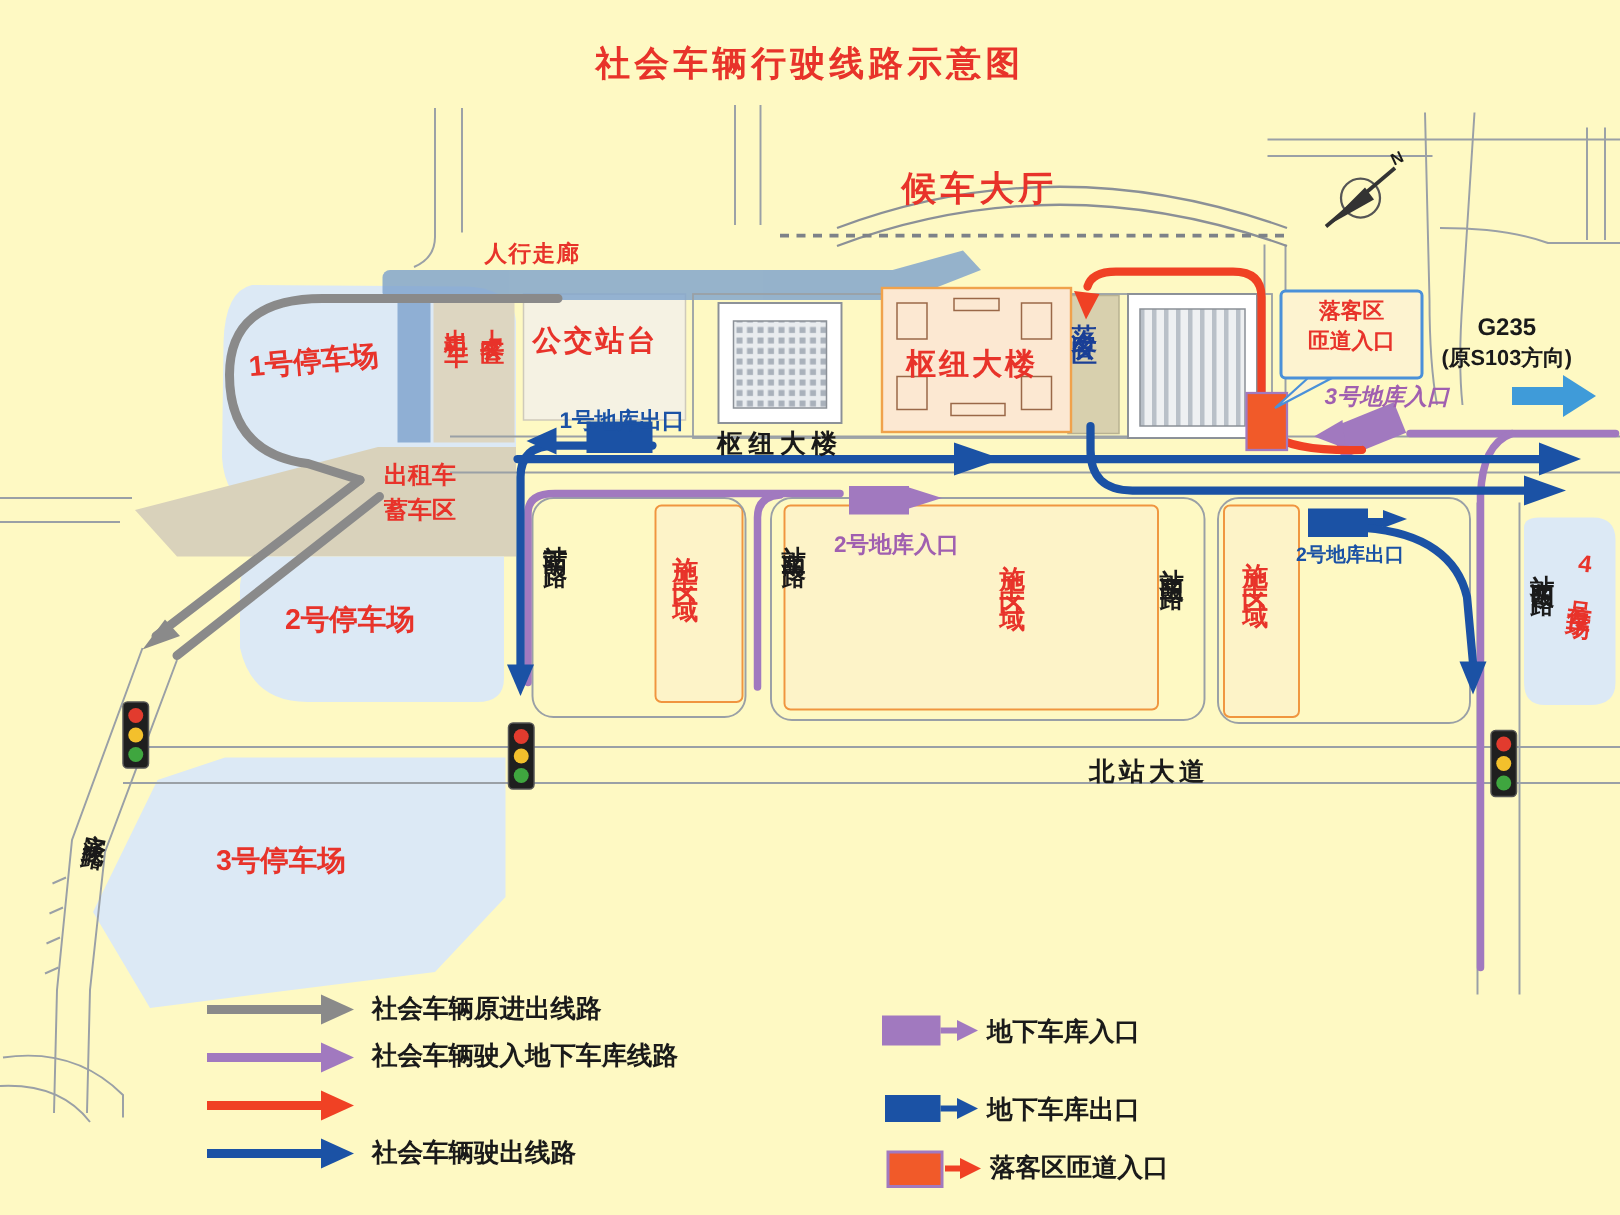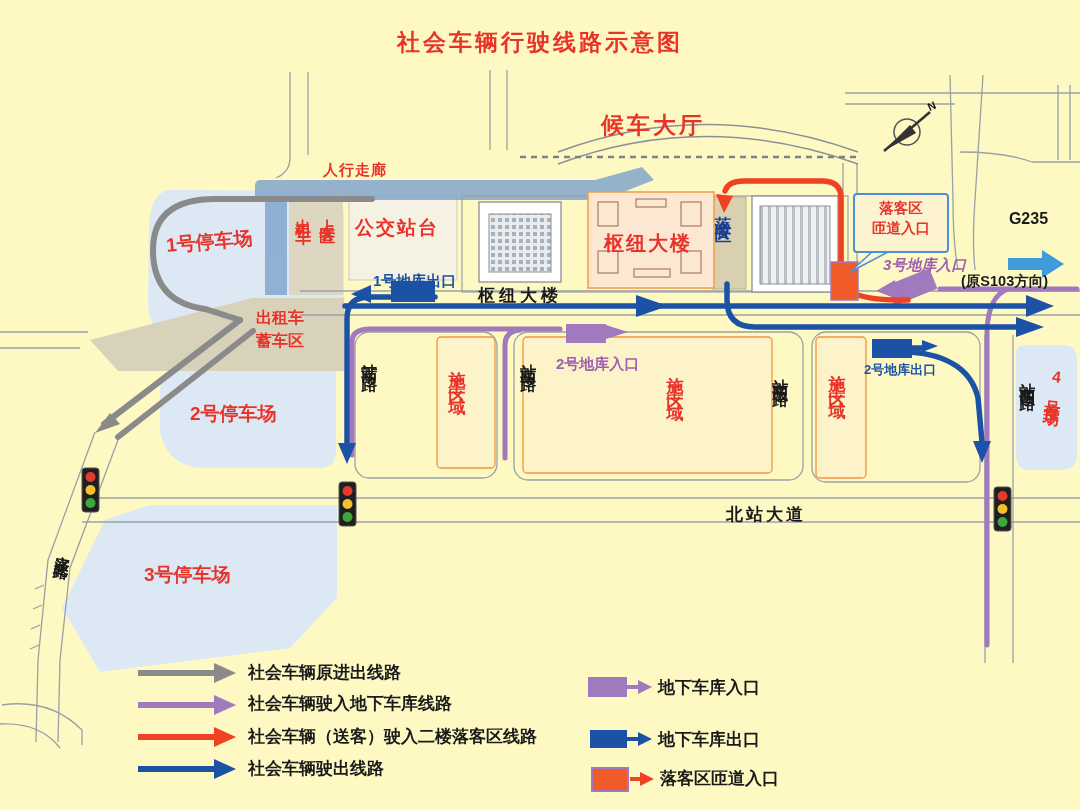--- a/index.html
+++ b/index.html
@@ -241,37 +241,36 @@
 <div class="lbl black v" style="left:48px;top:543px;height:100px;font-size:15px;letter-spacing:3px;transform:rotate(10deg);">宗泽北路</div>
 <div class="lbl black" style="left:478px;top:286px;font-size:17px;letter-spacing:4px;">枢纽大楼</div>
 <div class="lbl black" style="left:726px;top:505px;font-size:17px;letter-spacing:3px;">北站大道</div>
 <div class="lbl red" style="left:604px;top:231px;font-size:20px;letter-spacing:2px;">枢纽大楼</div>
 <div class="lbl v" style="left:712px;top:202px;height:88px;font-size:17px;letter-spacing:6px;color:#1a3f96;">落客区</div>
 <div class="lbl red lines" style="left:855px;top:199px;width:92px;font-size:14.5px;line-height:1.35;">
   <span>落客区</span>
   <span>匝道入口</span>
 </div>
 <div class="lbl purple" style="left:883px;top:256px;font-size:15px;font-style:italic;">3号地库入口</div>
-<div class="lbl black lines" style="left:961px;top:209px;font-size:16px;line-height:1.3;align-items:flex-end;gap:42px;">
+<div class="lbl black lines" style="left:961px;top:209px;font-size:16px;line-height:1.3;align-items:center;">
   <span>G235</span>
   <span style="font-size:14.5px;">(原S103方向)</span>
 </div>
 <div class="lbl purple" style="left:556px;top:355px;font-size:15px;">2号地库入口</div>
 <div class="lbl blue" style="left:864px;top:362px;font-size:13px;">2号地库出口</div>
 <div class="lbl red v" style="left:446px;top:357px;height:108px;font-size:17px;letter-spacing:9px;">施工区域</div>
 <div class="lbl red v" style="left:664px;top:363px;height:108px;font-size:17px;letter-spacing:9px;">施工区域</div>
 <div class="lbl red v" style="left:826px;top:361px;height:108px;font-size:17px;letter-spacing:9px;">施工区域</div>
 <div class="lbl black v" style="left:360px;top:351px;height:95px;font-size:16px;letter-spacing:4px;">站南一路</div>
 <div class="lbl black v" style="left:519px;top:351px;height:95px;font-size:16px;letter-spacing:4px;">站南二路</div>
 <div class="lbl black v" style="left:771px;top:366px;height:95px;font-size:16px;letter-spacing:4px;">站南三路</div>
 <div class="lbl black v" style="left:1018px;top:370px;height:95px;font-size:16px;letter-spacing:4px;">站南四路</div>
 <div class="lbl red v" style="left:1042px;top:368px;height:98px;font-size:16px;letter-spacing:3px;transform:rotate(7deg);">4号停车场</div>
 <div class="lbl black" style="left:928px;top:100px;font-size:11px;transform:rotate(-25deg);">N</div>
 
 <div class="lbl black" style="left:248px;top:663px;font-size:17px;">社会车辆原进出线路</div>
 <div class="lbl black" style="left:248px;top:694px;font-size:17px;">社会车辆驶入地下车库线路</div>
-<div class="lbl black" style="left:248px;top:727px;font-size:17px;">社会车辆（送客）驶入二楼落客区线路</div>
 <div class="lbl black" style="left:248px;top:759px;font-size:17px;">社会车辆驶出线路</div>
 <div class="lbl black" style="left:658px;top:678px;font-size:17px;">地下车库入口</div>
 <div class="lbl black" style="left:658px;top:730px;font-size:17px;">地下车库出口</div>
 <div class="lbl black" style="left:660px;top:769px;font-size:17px;">落客区匝道入口</div>
 
 </div>
 
 </body></html>

